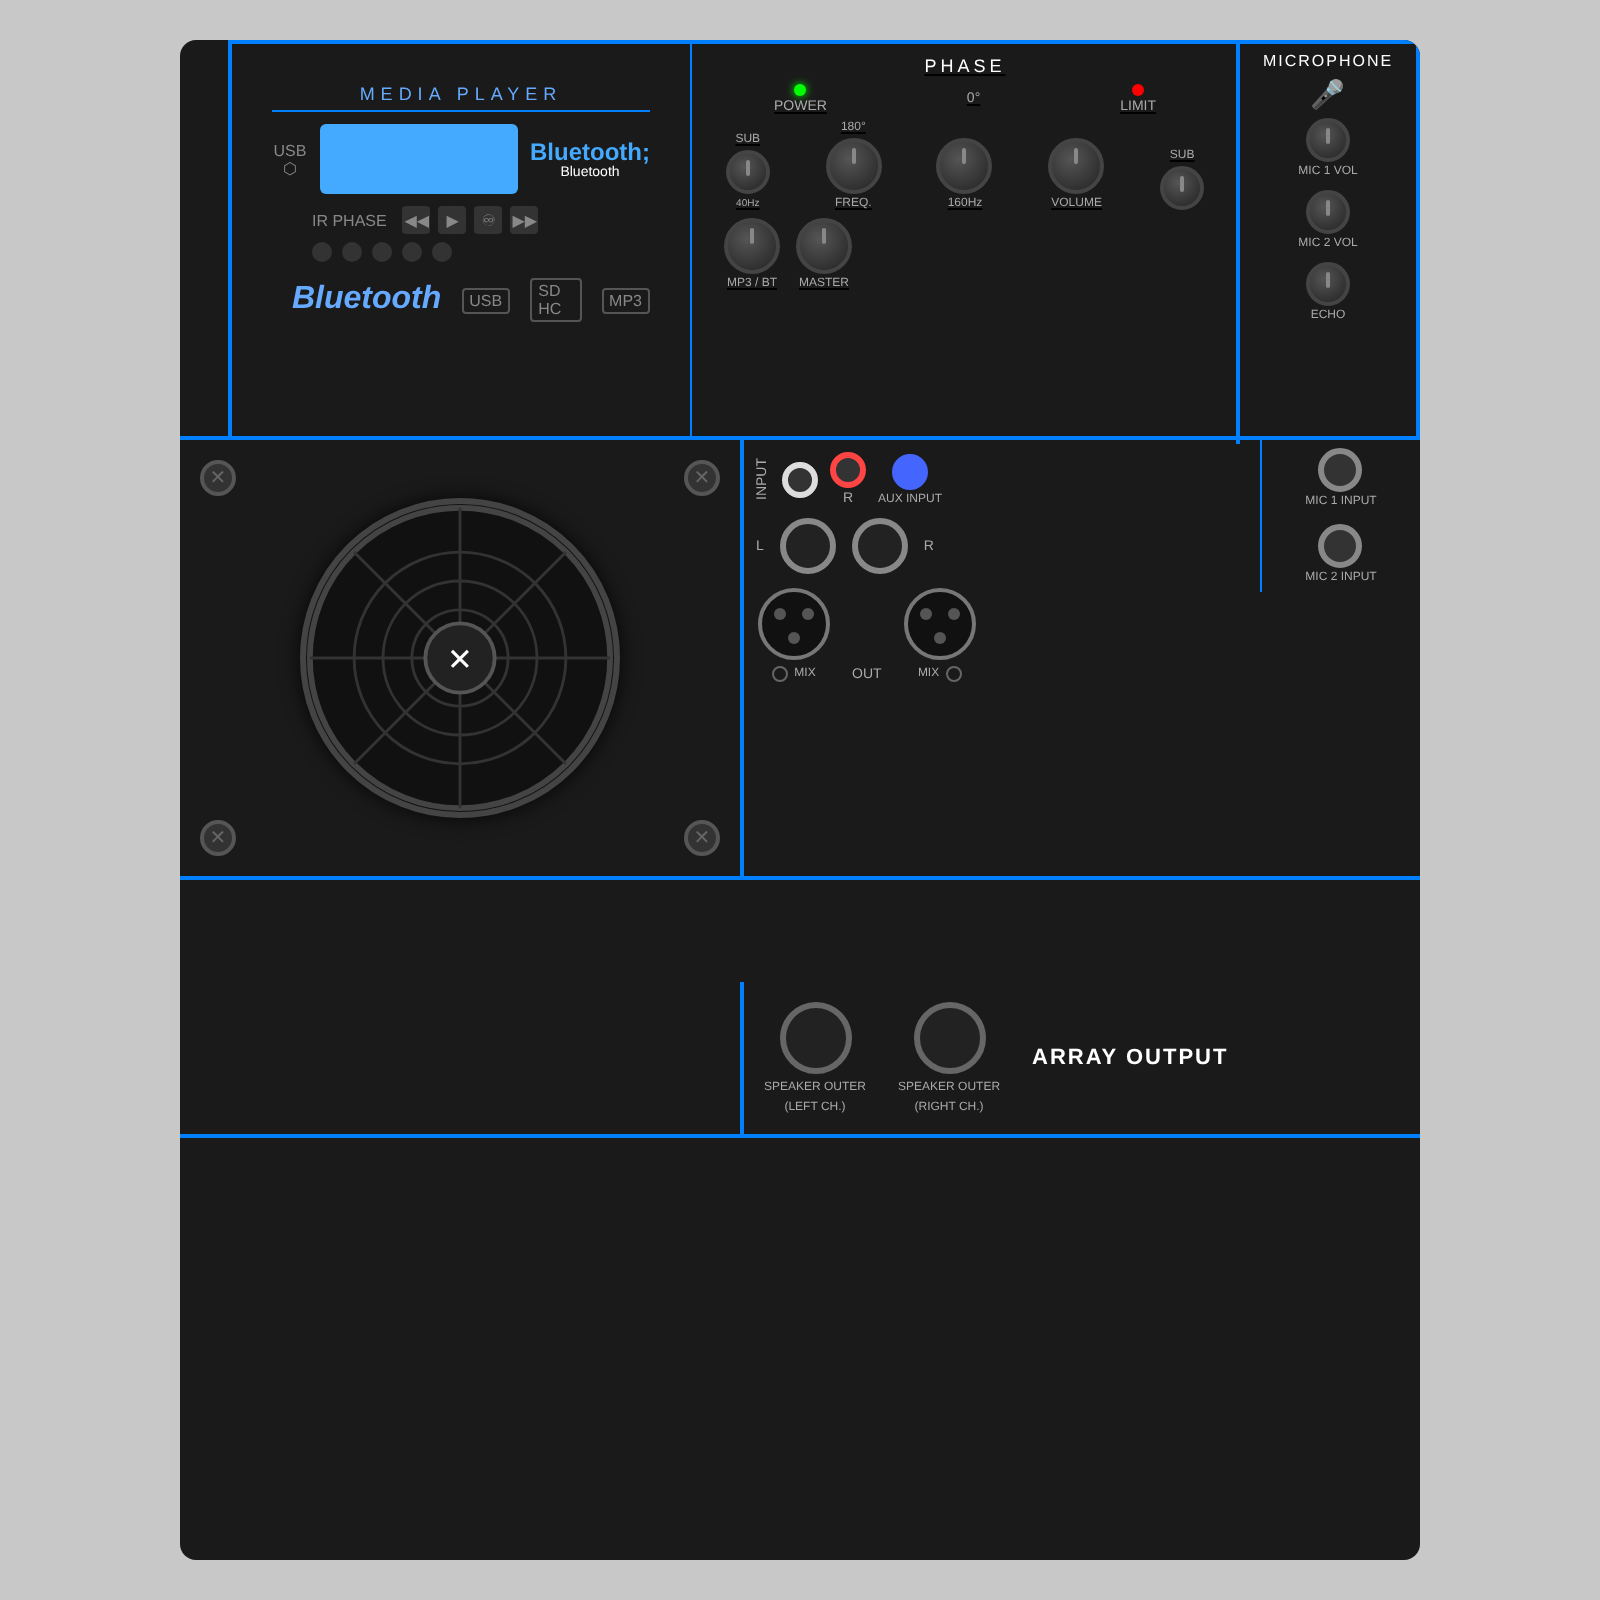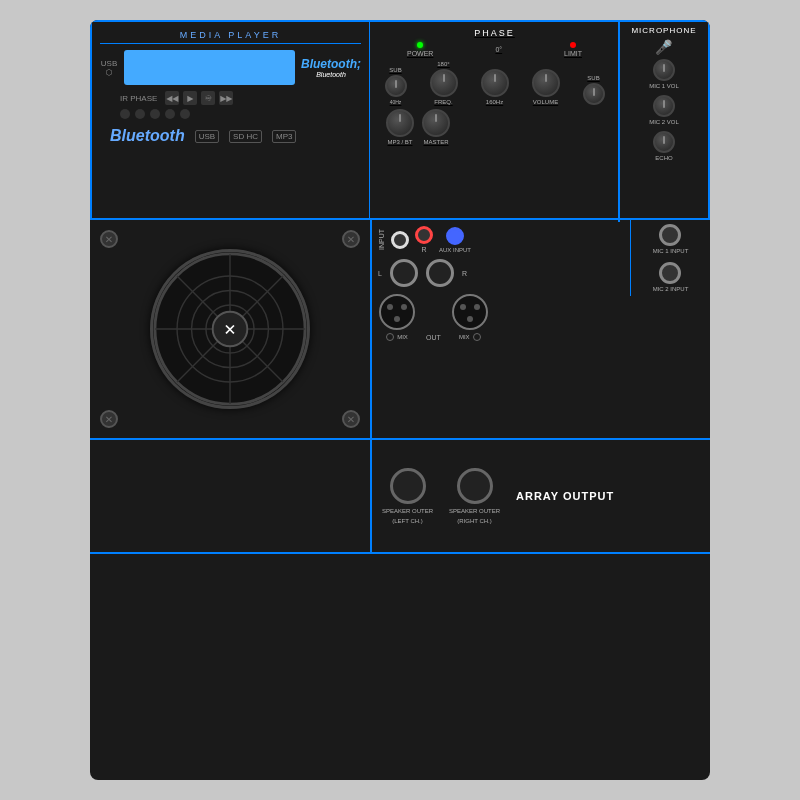--- a/index.html
+++ b/index.html
@@ -21,26 +21,27 @@
       overflow: hidden;
     }
     
     .top-panel {
       display: flex;
       width: 100%;
       height: 200px;
       border-bottom: 2px solid #0080ff;
     }
     .media-player-section {
-      width: 280px;
+      width: 232px;
       height: 200px;
       border: 2px solid #0080ff;
       border-right: 1px solid #0080ff;
       position: relative;
-      padding: 8px;
+      padding: 20px;
+      margin-left: 24px;
     }
     .media-player-title {
       text-align: center;
       color: #6af;
       font-size: 9px;
       letter-spacing: 3px;
       margin-bottom: 6px;
       border-bottom: 1px solid #0080ff;
       padding-bottom: 3px;
     }
@@ -295,23 +296,24 @@
     .xlr-jack {
       width: 28px;
       height: 28px;
       border-radius: 50%;
       border: 3px solid #888;
       background: #222;
       cursor: pointer;
     }
     
     .speaker-section {
-      height: 114px;
+      height: 129px;
       display: flex;
       border-bottom: 2px solid #0080ff;
+      align-items: flex-end;
     }
     .speaker-left {
       width: 280px;
     }
     .speaker-right {
       flex: 1;
       border-left: 2px solid #0080ff;
       padding: 10px;
       display: flex;
       gap: 16px;
@@ -365,21 +367,21 @@
 
     <div class="media-player-section">
       <div class="media-player-title">MEDIA PLAYER</div>
 
       <div class="media-top-row">
         <div style="color:#888;font-size:9px;text-align:center;width:18px;">
           <div style="font-size:8px;">USB</div>
           <div style="font-size:8px;">⬡</div>
         </div>
         <div class="lcd-display"></div>
-        <div style="text-align:center;font-style:italic;">
+        <div style="text-align:center;">
           <div class="bt-symbol">	Bluetooth;</div>
           <div style="color:white;font-size:7px;">Bluetooth</div>
         </div>
       </div>
 
       <div class="ir-mode-row">
         <span class="ir-mode-text">IR PHASE</span>
         <div class="transport-btn">◀◀</div>
         <div class="transport-btn">▶</div>
         <div class="transport-btn">♾</div>

